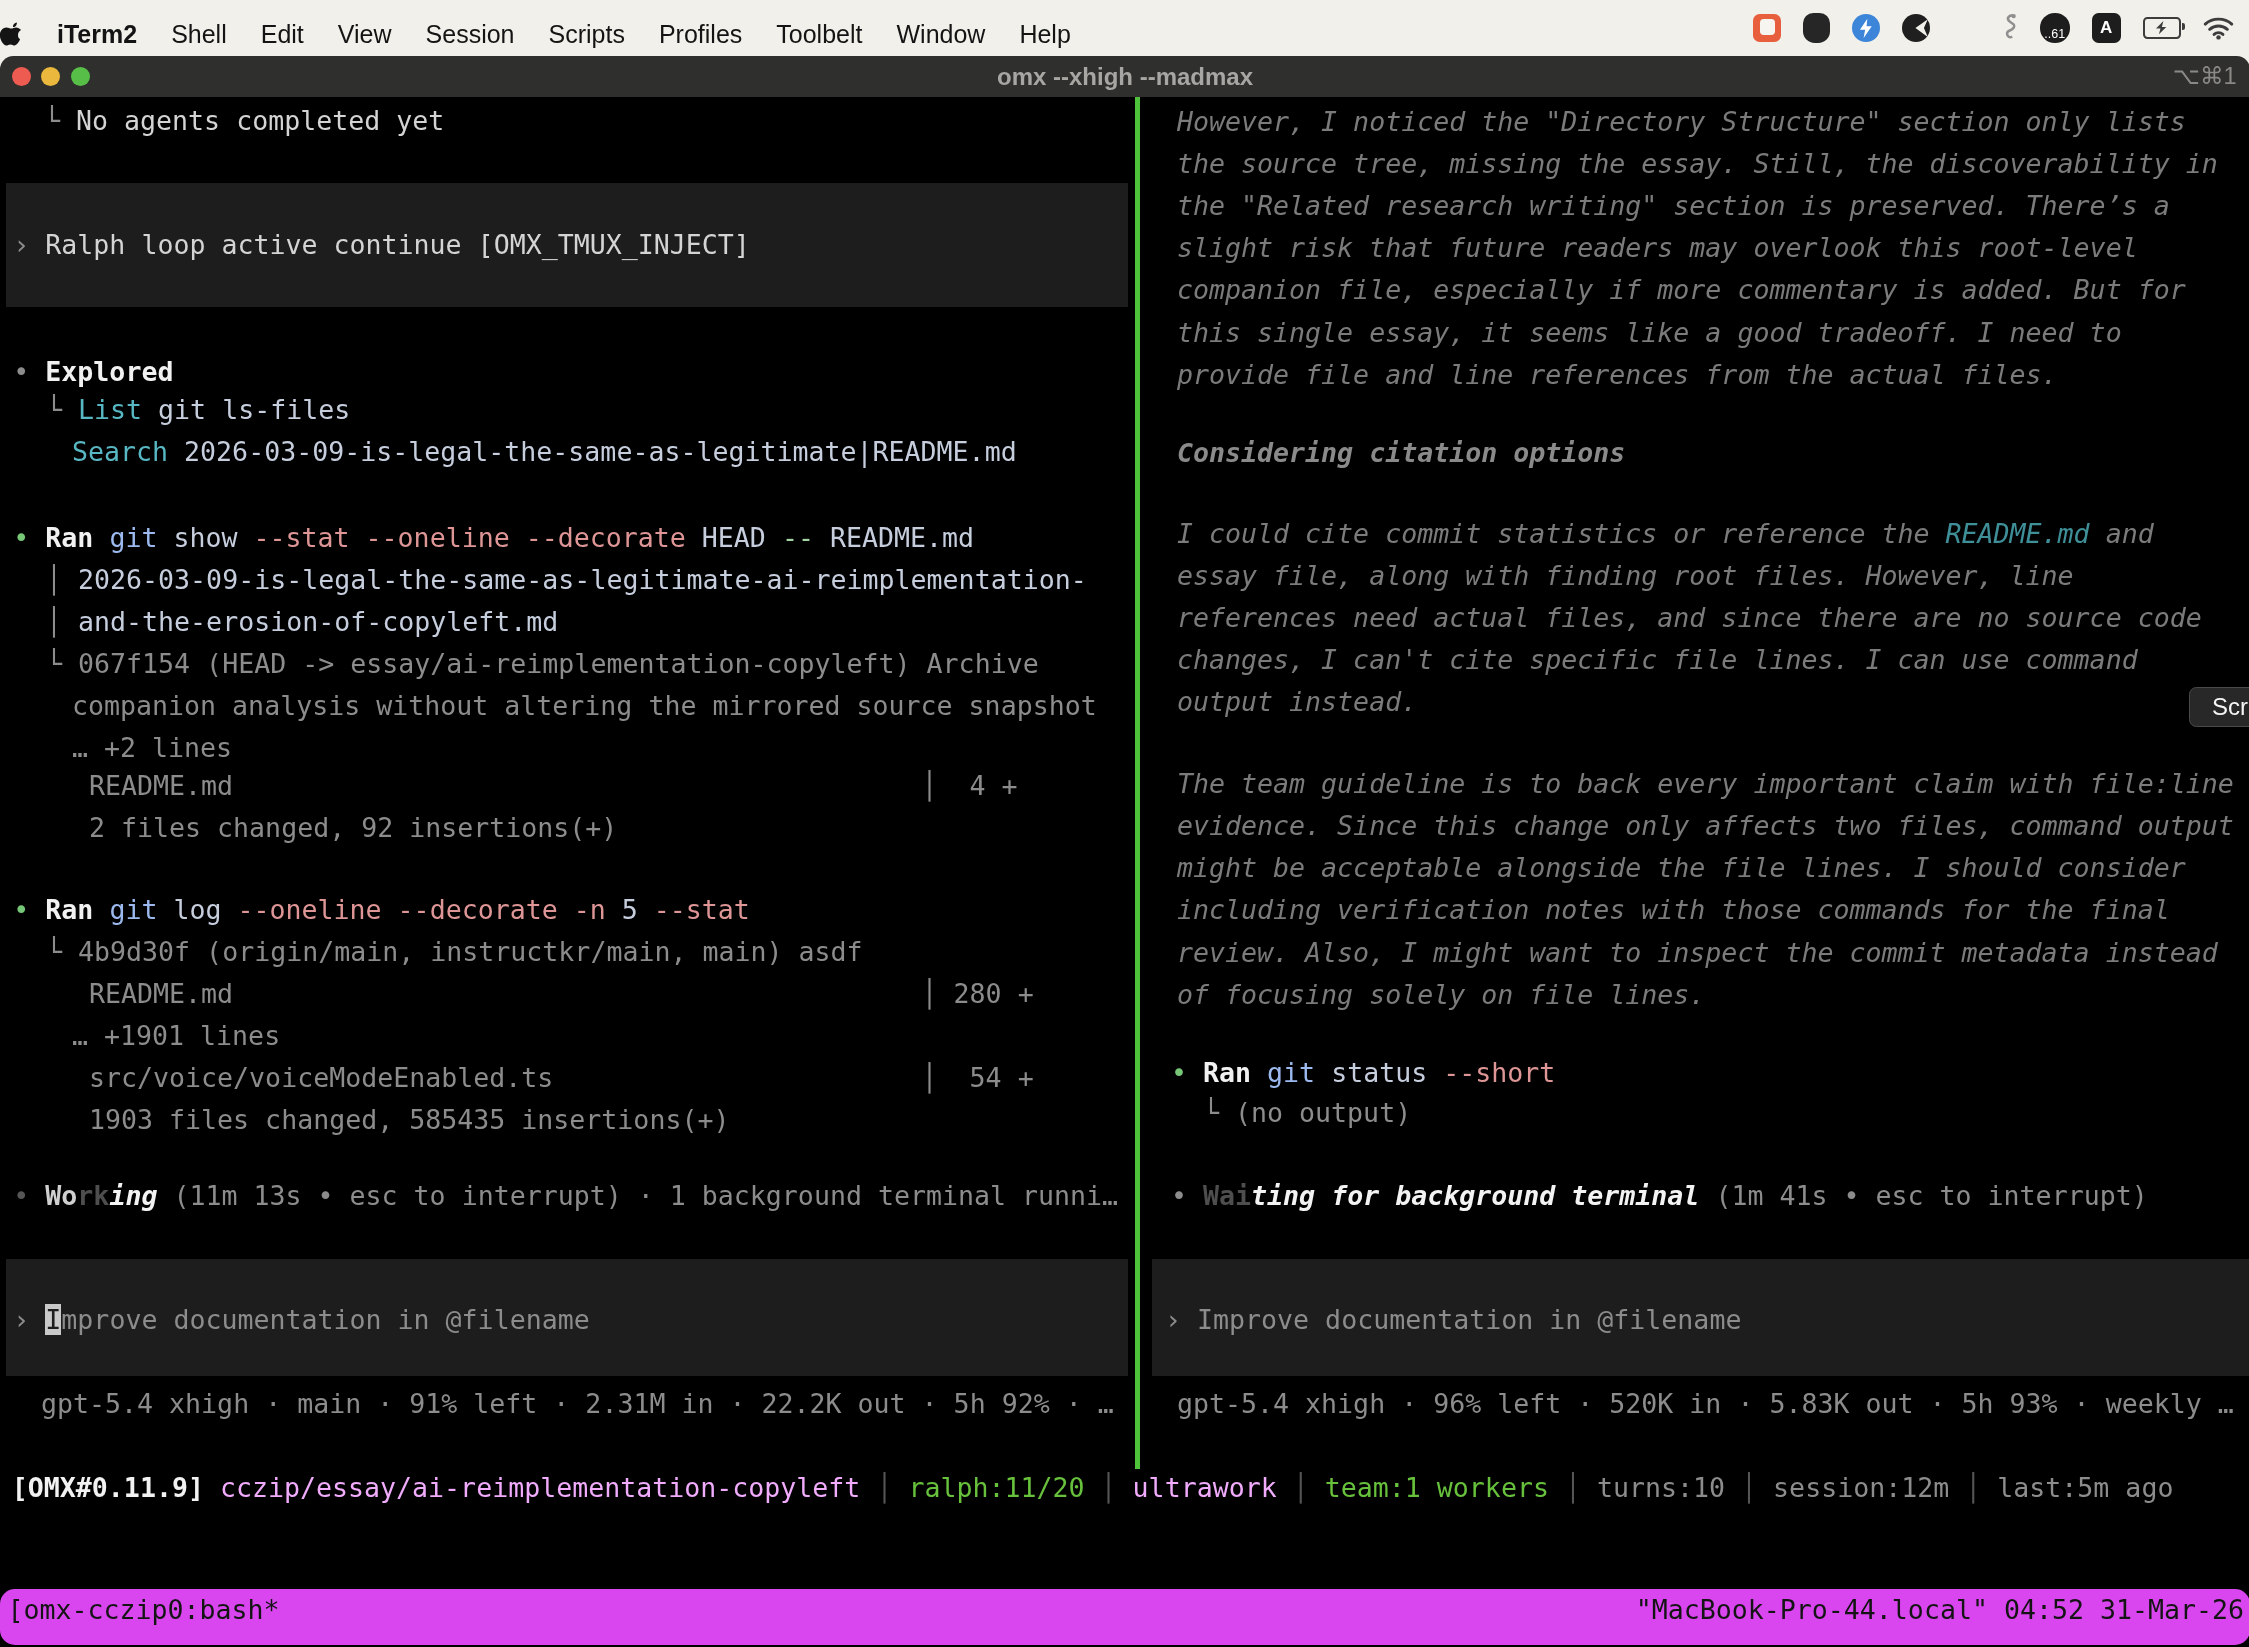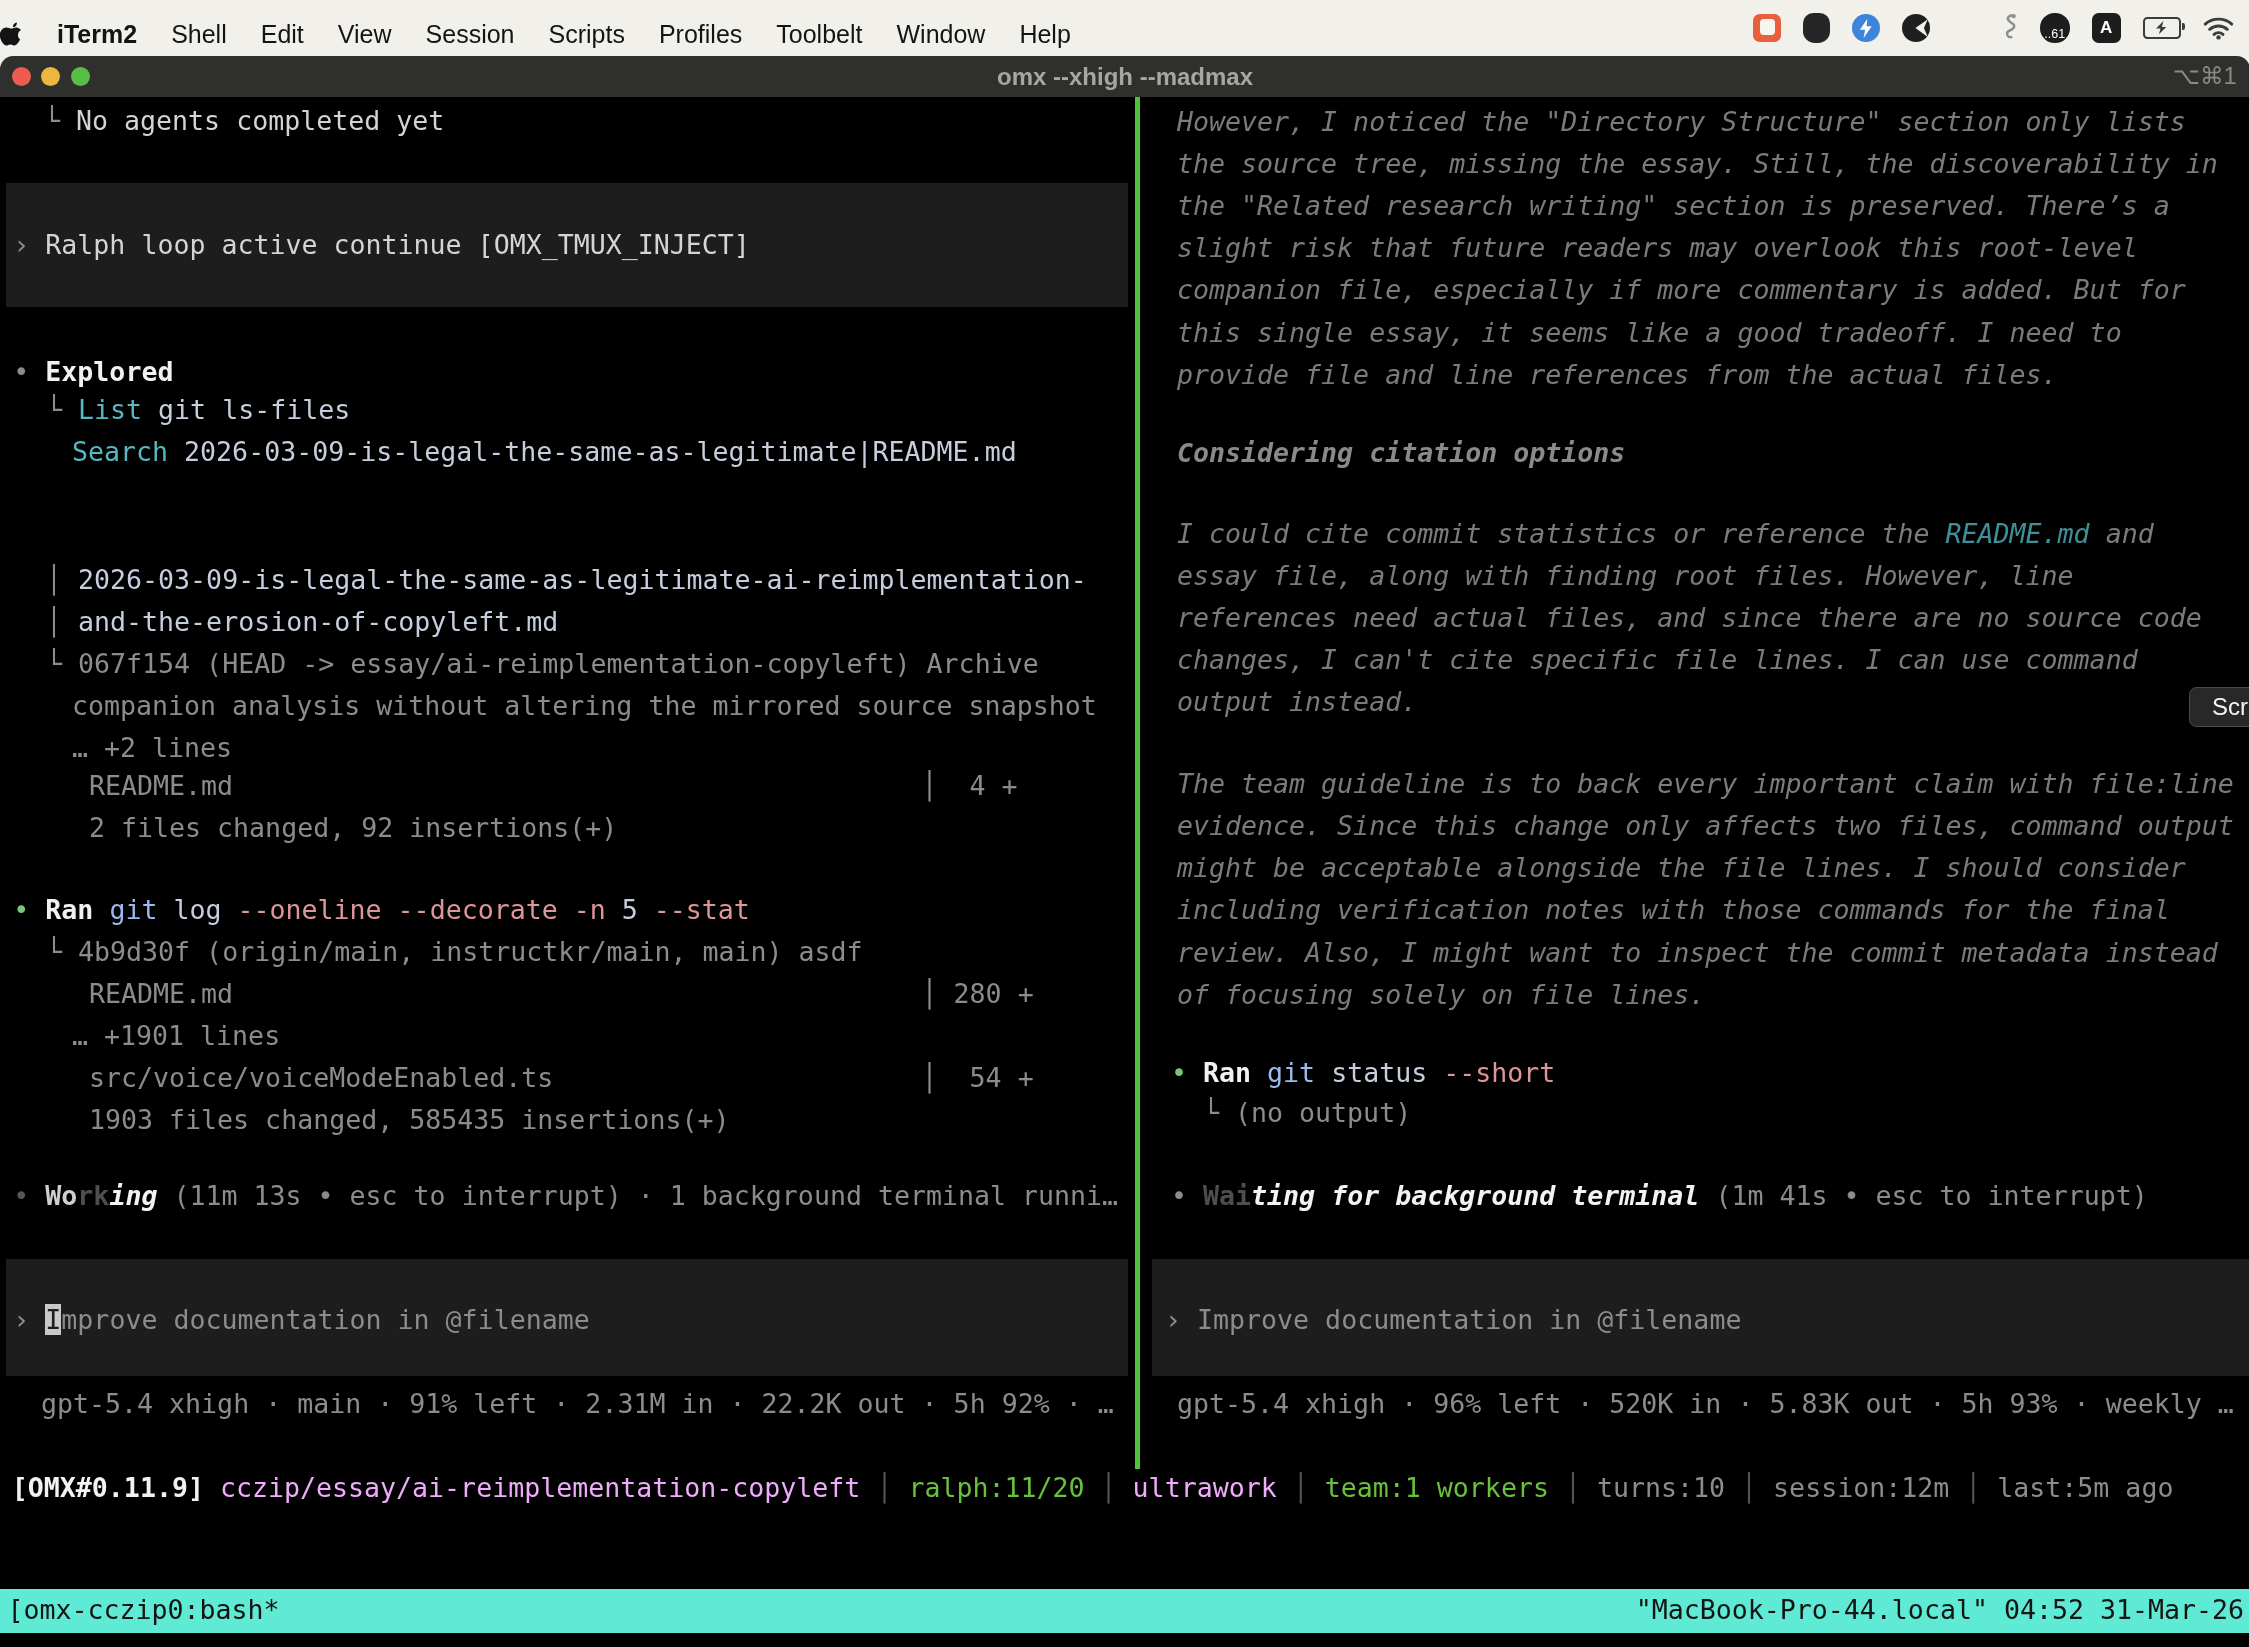--- a/index.html
+++ b/index.html
@@ -53,22 +53,22 @@
   .tk-cursor{background:#c9c9c9;color:#1d1d1d;}
   .rp{color:#7b7b7b;font-style:italic;}
   .rp-bold{color:#8a8a8a;font-style:italic;font-weight:bold;}
   .tk-rp{color:#7b7b7b;font-style:italic;}
   .tk-link{color:#3f8f99;font-style:italic;}
   .tk-owhite{color:#f2f2f2;font-weight:bold;} .tk-ocyan{color:#f0abfc;}
   .tk-ogreen{color:#67c13c;} .tk-ogray{color:#8c8c8c;} .tk-sep{color:#555555;}
   .inputbox{position:absolute;background:#1d1d1d;}
   #divider{position:absolute;left:1135px;top:97px;width:5.2px;height:1372px;background:#4ec23a;}
   
-  #tmuxbar{position:absolute;left:0;top:1589px;width:2250px;height:44px;background:#5eead4;
-           color:#141414;font-size:26.6px;line-height:41px;}
+  #tmuxbar{position:absolute;left:0;top:1589px;width:2250px;height:56px;background:#d946ef;
+           color:#141414;font-size:26.6px;line-height:41px;border-radius:15px;}
   #tmux-left{position:absolute;left:7.4px;top:0;white-space:pre;}
   #tmux-right{position:absolute;right:5.9px;top:0;white-space:pre;}
   
   #tooltip{position:absolute;left:2189px;top:687px;width:96px;height:40px;background:#282828;
            border:0.7px solid #4a4a4a;border-radius:7.4px;color:#f5f5f5;
            font-family:"Liberation Sans",sans-serif;font-size:24px;line-height:38px;padding-left:22px;box-sizing:border-box;}
 </style>
 </head>
 <body>
 
@@ -157,20 +157,21 @@
 
   <div class="t" style="left:44px;top:100px"><span class="tk-gray">└ </span><span class="tk-lite">No agents completed yet</span></div>
 
   <div class="inputbox" style="left:5.9px;top:183px;width:1122px;height:124px"></div>
   <div class="t" style="left:13.3px;top:224px"><span class="tk-gray">› </span><span class="tk-lite">Ralph loop active continue [OMX_TMUX_INJECT]</span></div>
 
   <div class="t" style="left:13.3px;top:351px"><span class="tk-gray">• </span><span class="tk-white">Explored</span></div>
   <div class="t" style="left:46px;top:389px"><span class="tk-gray">└ </span><span class="tk-cyan">List</span><span class="tk-pale"> git ls-files</span></div>
   <div class="t" style="left:72px;top:431px"><span class="tk-cyan">Search</span><span class="tk-pale"> 2026-03-09-is-legal-the-same-as-legitimate|README.md</span></div>
 
+  <div class="t" style="left:13.3px;top:517px"><span class="tk-gbul">• </span><span class="tk-white">Ran</span><span class="tk-pale"> </span><span class="tk-blue">git</span><span class="tk-pale"> show </span><span class="tk-pink">--stat --oneline --decorate</span><span class="tk-pale"> HEAD </span><span class="tk-grn">--</span><span class="tk-pale"> README.md</span></div>
   <div class="t" style="left:46px;top:559px"><span class="tk-gray">│ </span><span class="tk-pale">2026-03-09-is-legal-the-same-as-legitimate-ai-reimplementation-</span></div>
   <div class="t" style="left:46px;top:601px"><span class="tk-gray">│ </span><span class="tk-pale">and-the-erosion-of-copyleft.md</span></div>
   <div class="t" style="left:46px;top:643px"><span class="tk-gray">└ </span><span class="tk-gray">067f154 (HEAD -&gt; essay/ai-reimplementation-copyleft) Archive</span></div>
   <div class="t" style="left:72px;top:685px">companion analysis without altering the mirrored source snapshot</div>
   <div class="t" style="left:72px;top:727px">… +2 lines</div>
   <div class="t" style="left:89px;top:765px">README.md                                           │  4 +</div>
   <div class="t" style="left:89px;top:807px">2 files changed, 92 insertions(+)</div>
 
   <div class="t" style="left:13.3px;top:889px"><span class="tk-gbul">• </span><span class="tk-white">Ran</span><span class="tk-pale"> </span><span class="tk-blue">git</span><span class="tk-pale"> log </span><span class="tk-pink">--oneline --decorate -n</span><span class="tk-pale"> 5 </span><span class="tk-pink">--stat</span></div>
   <div class="t" style="left:46px;top:931px"><span class="tk-gray">└ </span><span class="tk-gray">4b9d30f (origin/main, instructkr/main, main) asdf</span></div>

